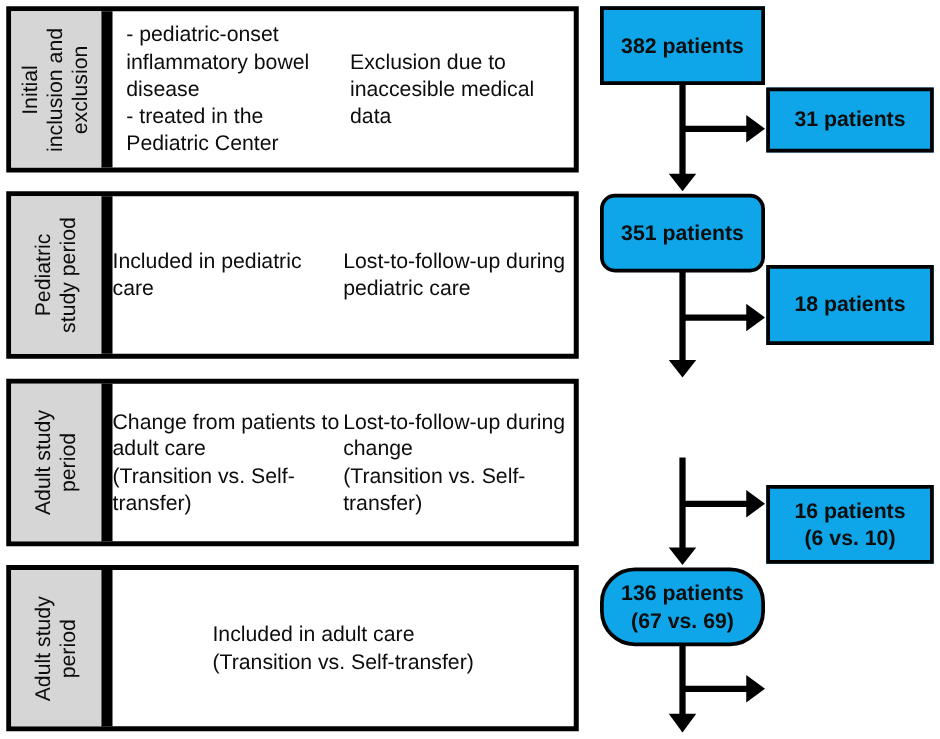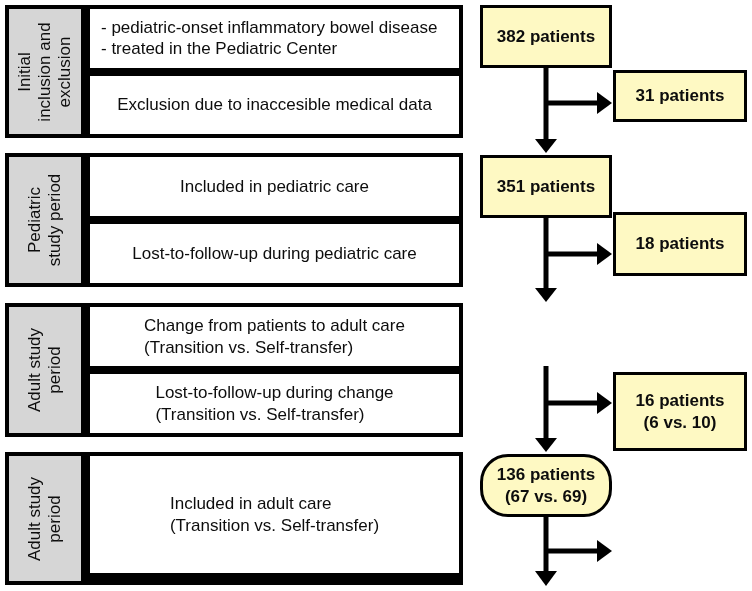--- a/index.html
+++ b/index.html
@@ -33,41 +33,41 @@
     left: 50%;
     top: 50%;
     width: 132px;
     transform: translate(-50%, -50%) rotate(-90deg);
     white-space: pre-line;
     text-align: center;
     font-size: 17px;
     line-height: 1.18;
   }
   .vdiv { width: 9px; flex: none; background: #000; }
-  .pcontent { flex: 1; display: flex; flex-direction: column; }
+  .pcontent { flex: 1; display: flex; }
   .prow {
     flex: 1;
     display: flex;
     align-items: center;
     justify-content: center;
     text-align: left;
     font-size: 17px;
     line-height: 1.28;
     white-space: pre-line;
   }
   .prow.left {
     justify-content: flex-start;
     text-align: left;
     padding-left: 11px;
   }
   .hdiv { height: 8px; flex: none; background: #000; }
   
   .gbox {
     position: absolute;
-    background: #fef9c3;
+    background: #0ea5e9;
     border: 3px solid #000;
     box-sizing: border-box;
     display: flex;
     align-items: center;
     justify-content: center;
     text-align: center;
     font-size: 17px;
     font-weight: bold;
     line-height: 1.25;
     white-space: pre-line;
@@ -138,27 +138,27 @@
     </div>
     <div class="vdiv"></div>
     <div class="pcontent">
       <div class="prow">Included in adult care
 (Transition vs. Self-transfer)</div>
       <div class="hdiv"></div>
     </div>
   </div>
 
   <div class="gbox main" style="top:5px;">382 patients</div>
-  <div class="gbox main" style="top:155px;">351 patients</div>
+  <div class="gbox main" style="top:155px;border-radius:12px;">351 patients</div>
   <div class="gbox main" style="top:454px;border-radius:28px;">136 patients
 (67 vs. 69)</div>
 
   <div class="gbox side" style="top:70px;  height:52px;">31 patients</div>
   <div class="gbox side" style="top:212px; height:64px;">18 patients</div>
-  <div class="gbox side" style="top:372px; height:79px;">16 patients
+  <div class="gbox side" style="top:388px; height:63px;">16 patients
 (6 vs. 10)</div>
 
   <svg class="arrows" viewBox="0 0 752 591" xmlns="http://www.w3.org/2000/svg">
 
     <g>
       <line x1="546" y1="66" x2="546" y2="141" stroke="#000" stroke-width="5"></line>
       <polygon points="535,139 557,139 546,153" fill="#000"></polygon>
     </g>
     <g>
       <line x1="546" y1="103" x2="598" y2="103" stroke="#000" stroke-width="5"></line>

